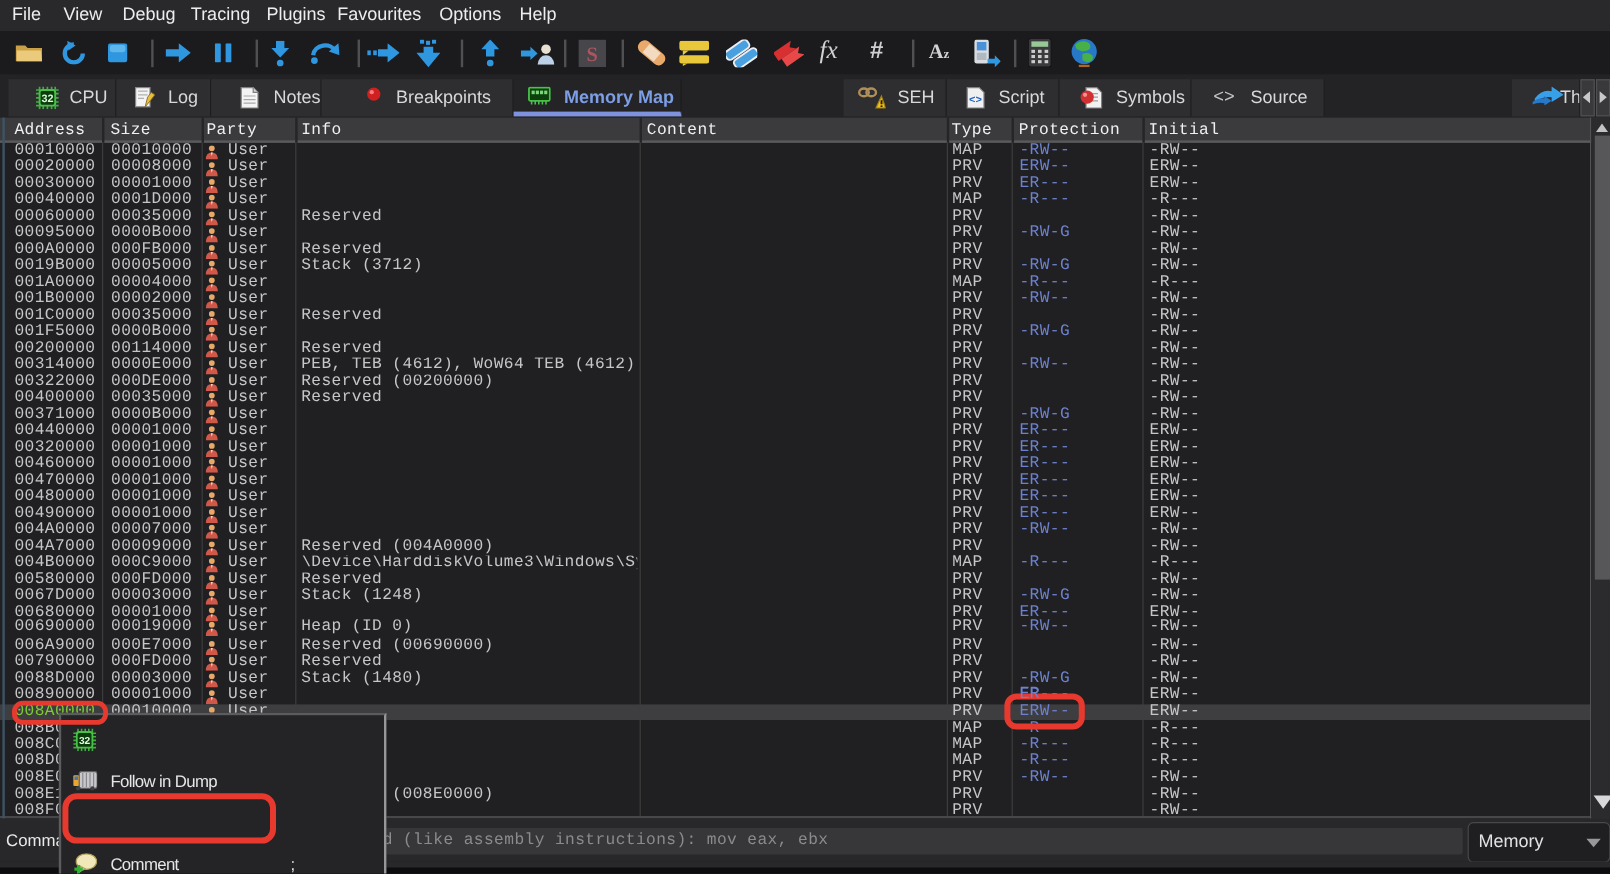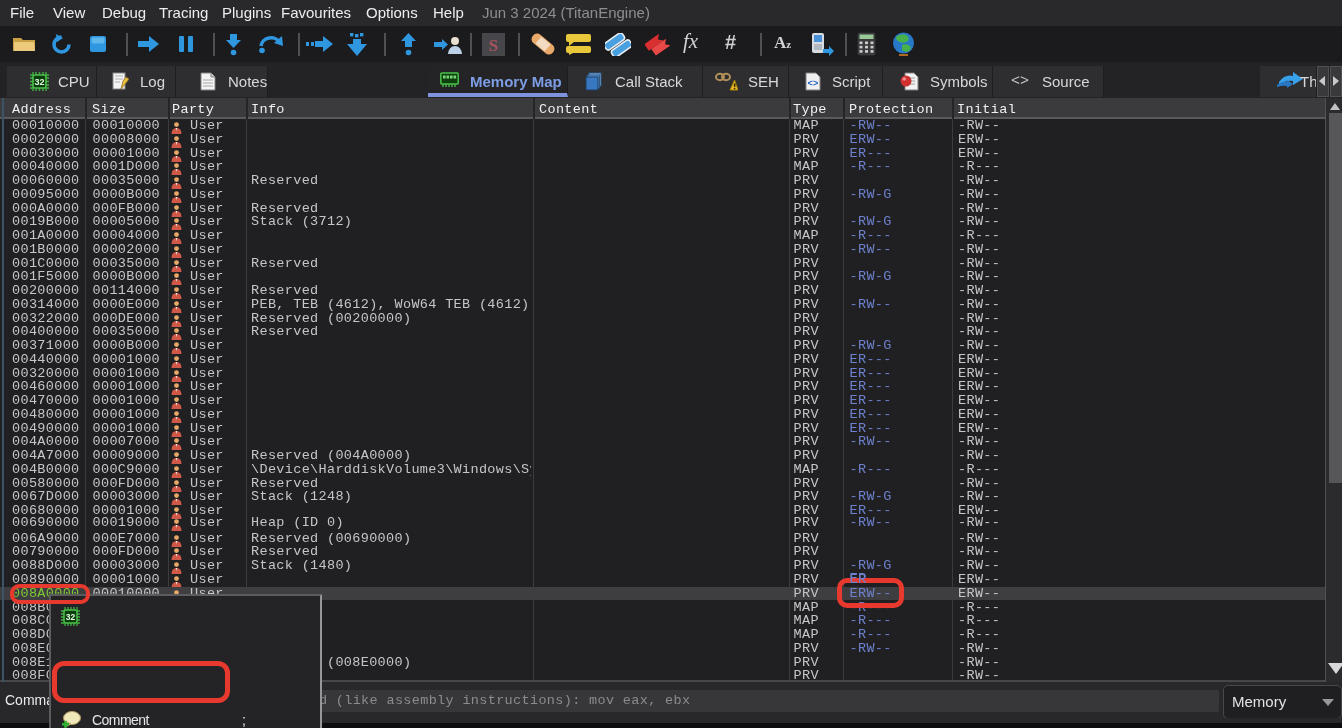--- a/index.html
+++ b/index.html
@@ -50,21 +50,20 @@
 
 <div id="menubar">
 <span style="left:10px">File</span>
 <span style="left:53px">View</span>
 <span style="left:102px">Debug</span>
 <span style="left:159px">Tracing</span>
 <span style="left:222px">Plugins</span>
 <span style="left:281px">Favourites</span>
 <span style="left:366px">Options</span>
 <span style="left:433px">Help</span>
-<span style="left:482px;color:#8e8e90">Jun 3 2024 (TitanEngine)</span>
 </div>
 
 <div id="toolbar">
 <div class="tsep" style="left:126px"></div>
 <div class="tsep" style="left:213px"></div>
 <div class="tsep" style="left:298px"></div>
 <div class="tsep" style="left:384px"></div>
 <div class="tsep" style="left:470px"></div>
 <div class="tsep" style="left:518px"></div>
 <div class="tsep" style="left:760px"></div>
@@ -201,42 +200,41 @@
 <div class="tab" style="left:176px;width:92px;overflow:hidden;">
 <div class="ticon" style="left:24px;top:6px;"><svg width="16" height="19" viewBox="0 0 16 19">
           <path d="M1 1 H11 L15 5 V18 H1 Z" fill="#f4f4f4" stroke="#808080"></path>
           <path d="M11 1 L11 5 L15 5" fill="#d0d0d0" stroke="#808080"></path>
           <g stroke="#a8a8a8">
             <path d="M3 8 H13 M3 11 H13 M3 14 H13"></path>
           </g>
         </svg></div>
 <span class="lbl" style="left:52px">Notes</span>
 </div>
+<div class="tab" style="left:268px;width:160px;overflow:hidden;">
+<div class="ticon" style="left:37px;top:6px;"><svg width="13" height="13" viewBox="0 0 13 13">
+          <circle cx="6.5" cy="6.5" r="5.5" fill="#d02020"></circle>
+          <circle cx="4.8" cy="4.8" r="1.8" fill="#f08080"></circle>
+        </svg></div>
+<span class="lbl" style="left:62px">Breakpoints</span>
+</div>
 <div class="tab sel" style="left:428px;width:140px;overflow:hidden;font-weight:bold;">
 <div class="ticon" style="left:12px;top:6px;"><svg width="19" height="16" viewBox="0 0 19 16">
           <rect x="0.8" y="1" width="17.4" height="11" rx="1" fill="#0e400e" stroke="#49c049" stroke-width="1.5"></rect>
           <g fill="#78d878">
             <rect x="3" y="3.5" width="2.6" height="3"></rect>
             <rect x="6.5" y="3.5" width="2.6" height="3"></rect>
             <rect x="10" y="3.5" width="2.6" height="3"></rect>
             <rect x="13.5" y="3.5" width="2.6" height="3"></rect>
           </g>
           <g stroke="#49c049" stroke-width="1.3">
             <path d="M3 12 V15 M6 12 V15 M9 12 V15 M12 12 V15 M15 12 V15"></path>
           </g>
         </svg></div>
 <span class="lbl" style="left:42px">Memory Map</span>
-</div>
-<div class="tab" style="left:568px;width:135px;overflow:hidden;">
-<div class="ticon" style="left:17px;top:6px;"><svg width="19" height="19" viewBox="0 0 19 19">
-          <rect x="4" y="1" width="12" height="13" fill="#78b0e8" stroke="#305880"></rect>
-          <rect x="2.5" y="3" width="12" height="13" fill="#5898d8" stroke="#305880"></rect>
-          <rect x="1" y="5" width="12" height="13" fill="#3878c0" stroke="#1c3c60"></rect>
-        </svg></div>
-<span class="lbl" style="left:47px">Call Stack</span>
 </div>
 <div class="tab" style="left:703px;width:86px;overflow:hidden;">
 <div class="ticon" style="left:12px;top:6px;"><svg width="23" height="19" viewBox="0 0 23 19">
           <g fill="none" stroke="#b09058" stroke-width="2">
             <ellipse cx="5" cy="5" rx="4" ry="3.2"></ellipse>
             <ellipse cx="11" cy="5" rx="4" ry="3.2"></ellipse>
           </g>
           <path d="M15 18 L19.5 8 L23 18 Z" fill="#f0c020" stroke="#a08010"></path>
           <rect x="18.8" y="11.5" width="1.6" height="3.4" fill="#302000"></rect>
           <rect x="18.8" y="15.8" width="1.6" height="1.4" fill="#302000"></rect>
@@ -871,20 +869,33 @@
 <div id="menu">
 <div class="mitem" style="top:3.0px">
 <div class="micon"><svg width="19" height="19" viewBox="0 0 19 19">
           <g stroke="#3fae3f" stroke-width="1.3">
             <path d="M4 0 V3 M7 0 V3 M10 0 V3 M13 0 V3 M16 0 V3 M4 16 V19 M7 16 V19 M10 16 V19 M13 16 V19 M16 16 V19 M0 4 H3 M0 7 H3 M0 10 H3 M0 13 H3 M0 16 H3 M16 4 H19 M16 7 H19 M16 10 H19 M16 13 H19 M16 16 H19"></path>
           </g>
           <rect x="3" y="3" width="13" height="13" rx="2" fill="#0c3c0c" stroke="#49c049" stroke-width="1.5"></rect>
           <text x="9.5" y="13" font-size="8.5" font-weight="bold" fill="#e0ffe0" text-anchor="middle" font-family="Liberation Sans">32</text>
         </svg></div>
 </div>
+<div class="mitem" style="top:37.5px">
+<div class="micon"><svg width="20" height="17" viewBox="0 0 20 17">
+          <rect x="0" y="4" width="5" height="9" rx="1" fill="#e8a830"></rect>
+          <rect x="1" y="5" width="3" height="3" fill="#4878b8"></rect>
+          <g>
+            <rect x="5" y="1" width="15" height="14" rx="2" fill="#c8c8cc" stroke="#606064"></rect>
+            <path d="M8 2 V14 M11 2 V14 M14 2 V14 M17 2 V14" stroke="#88888c"></path>
+          </g>
+          <circle cx="4" cy="15" r="1.8" fill="#404044"></circle>
+          <circle cx="16" cy="15" r="1.8" fill="#404044"></circle>
+        </svg></div>
+<span class="ml">Follow in Dump</span>
+</div>
 <div class="mitem" style="top:106.5px">
 <div class="micon"><svg width="20" height="19" viewBox="0 0 20 19">
           <ellipse cx="11" cy="7" rx="8.5" ry="6.5" fill="#f0e8b8" stroke="#b0a060"></ellipse>
           <path d="M6 11 L4 16 L10 13 Z" fill="#f0e8b8" stroke="#b0a060"></path>
           <rect x="1" y="12" width="7" height="2.6" fill="#30b030"></rect>
           <rect x="3.2" y="9.8" width="2.6" height="7" fill="#30b030"></rect>
         </svg></div>
 <span class="ml">Comment</span>
 <span class="ms">;</span>
 </div>

